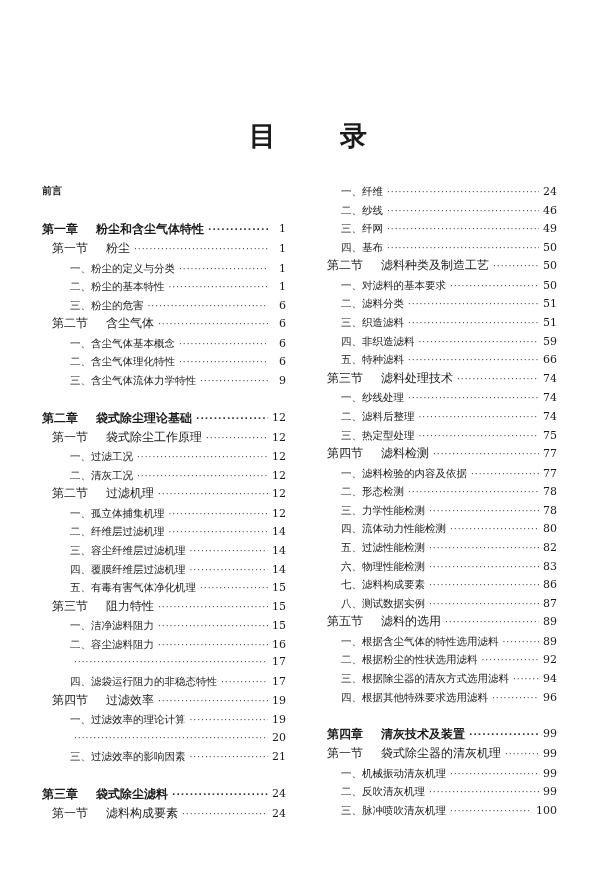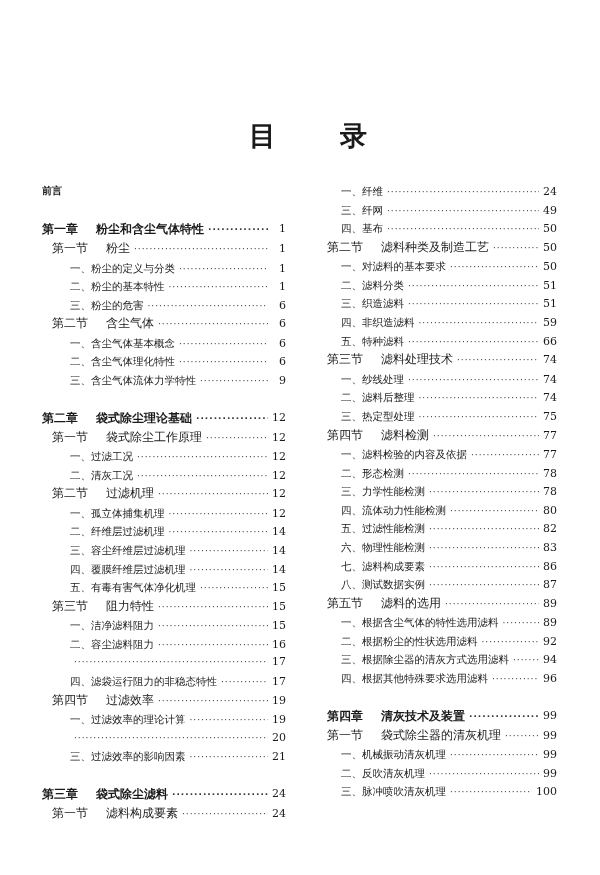--- a/index.html
+++ b/index.html
@@ -200,20 +200,25 @@
       <span class="page">24</span>
     </div>
   </div>
 <div class="col col-right" id="col-right">
     <div class="row item right-item">
       <span class="label"><span>一、纤维</span></span>
       <span class="dots"></span>
       <span class="page">24</span>
     </div>
     <div class="row item right-item">
+      <span class="label"><span>二、纱线</span></span>
+      <span class="dots"></span>
+      <span class="page">46</span>
+    </div>
+    <div class="row item right-item">
       <span class="label"><span>三、纤网</span></span>
       <span class="dots"></span>
       <span class="page">49</span>
     </div>
     <div class="row item right-item">
       <span class="label"><span>四、基布</span></span>
       <span class="dots"></span>
       <span class="page">50</span>
     </div>
     <div class="row section right-section">

